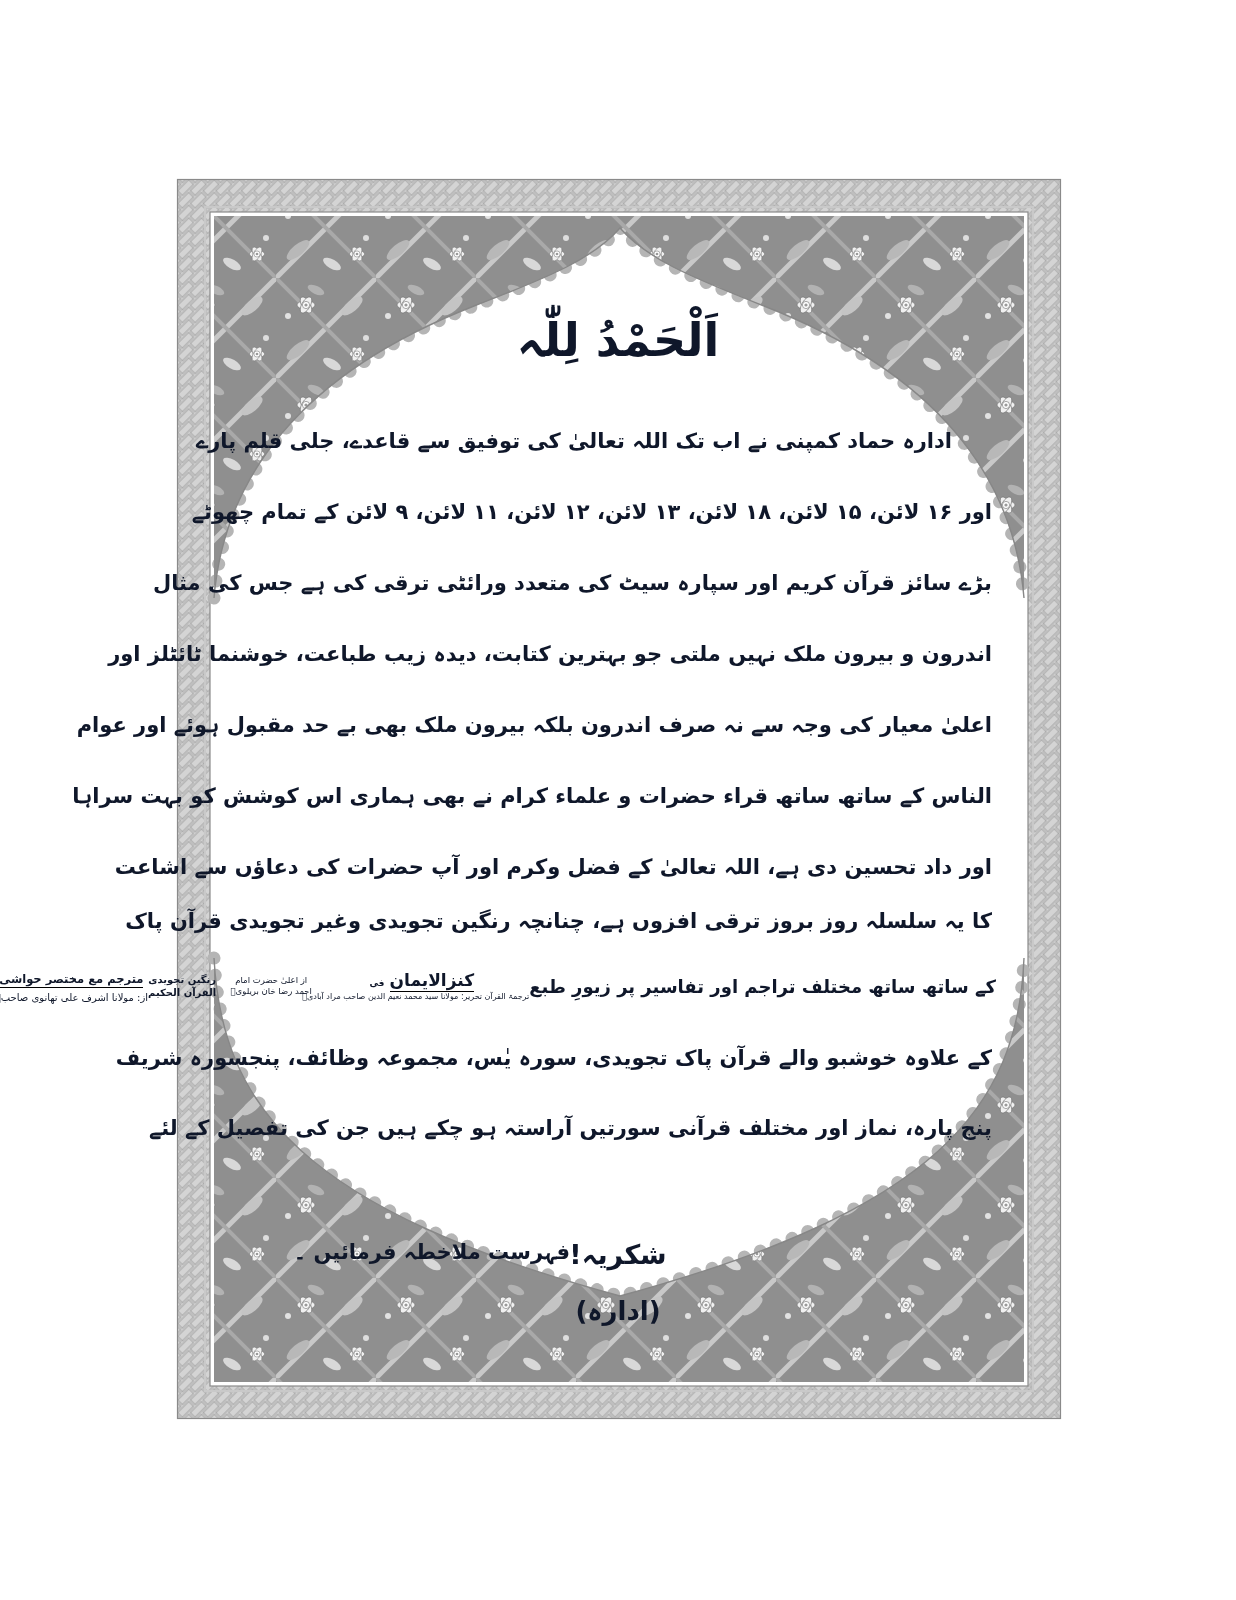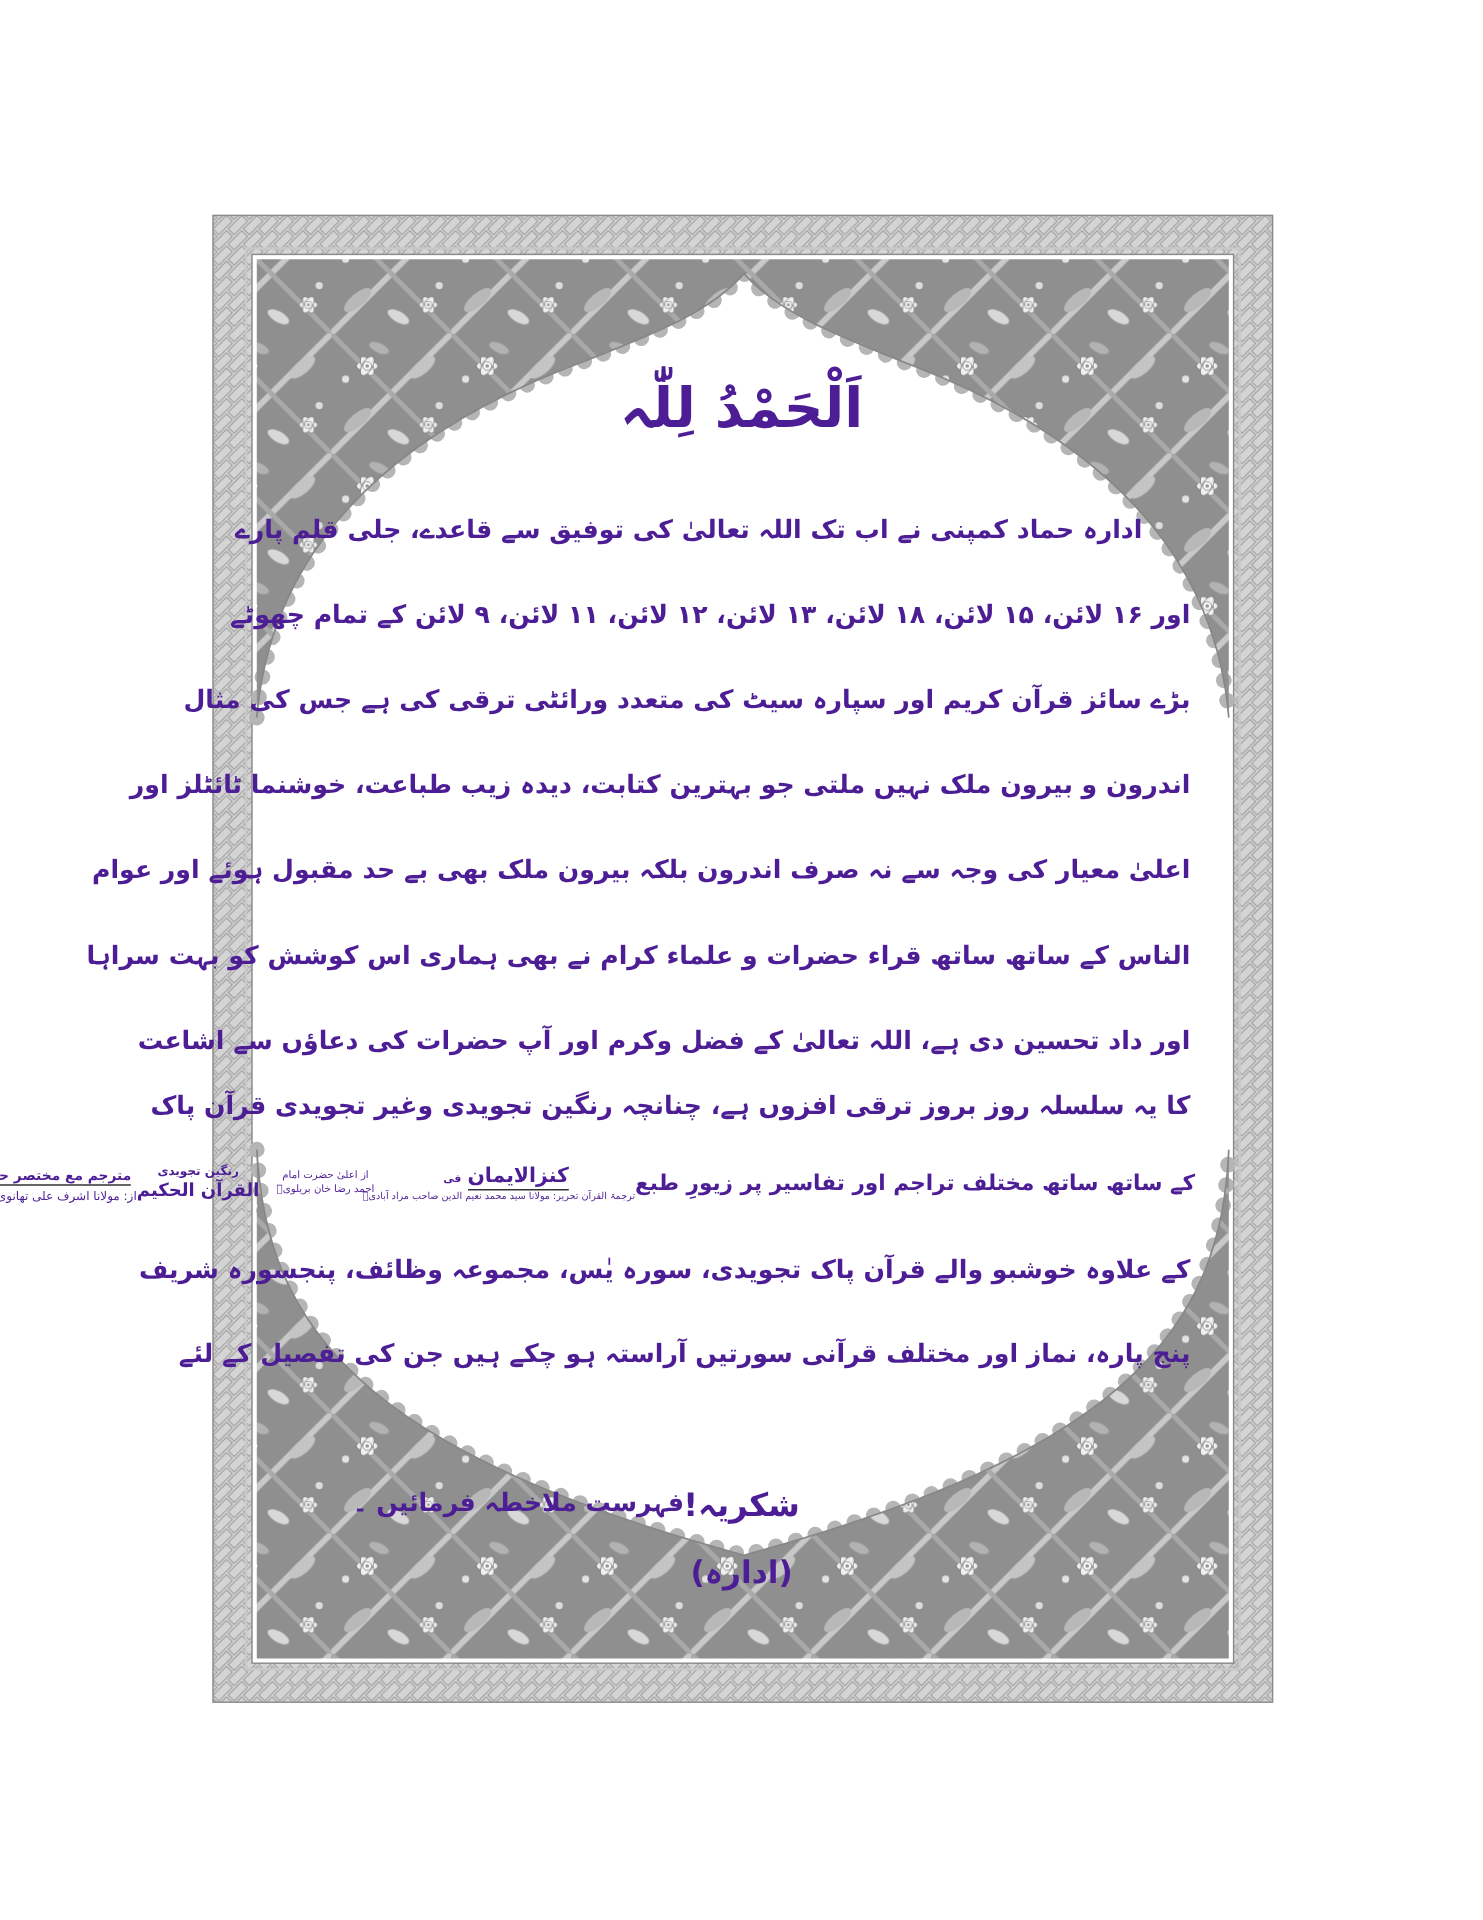--- a/index.html
+++ b/index.html
@@ -3,21 +3,21 @@
 <meta charset="utf-8">
 <style>
   html,body{margin:0;padding:0;}
   body{
     width:1236px;height:1600px;position:relative;background:#ffffff;
     font-family:"DejaVu Sans",sans-serif;overflow:hidden;
   }
   .frame-wrap{position:absolute;left:176px;top:178px;width:886px;height:1242px;z-index:1;}
   .text-layer{
     position:absolute;left:236px;top:0;width:764px;height:1231px;z-index:2;
-    direction:rtl;color:#4c1d95;
+    direction:rtl;color:#0f172a;
   }
   .urdu{font-family:"DejaVu Sans",sans-serif;direction:rtl;}
   .calli{
     position:absolute;left:0;right:0;top:288px;height:104px;line-height:104px;
     text-align:center;font-size:46px;font-weight:bold;
   }
   .bline{
     position:absolute;left:0;right:0;height:66px;line-height:66px;
     font-size:21px;font-weight:bold;
     text-align:justify;text-align-last:justify;
@@ -40,21 +40,21 @@
   }
   .pub-lead{font-size:18px;font-weight:bold;white-space:nowrap;}
   .pub-block{text-align:center;line-height:1.15;}
   .kanz-block{width:215px;flex:0 0 auto;}
   .kanz-title{font-size:17px;font-weight:bold;border-bottom:1.6px solid #000;padding-bottom:1px;}
   .kanz-fi{font-size:9px;font-weight:bold;}
   .small-note{font-size:8px;white-space:nowrap;margin-top:2px;}
   .author-block{width:86px;flex:0 0 auto;font-size:8.5px;line-height:1.3;margin-left:12px;}
   .hakim-block{flex:0 0 auto;}
   .rangin{font-size:10px;font-weight:bold;}
-  .hakim{font-size:15px;font-weight:bold;margin-top:1px;}
+  .hakim{font-size:10px;font-weight:bold;margin-top:1px;}
   .mutarjim-block{flex:0 0 auto;}
   .mutarjim{font-size:11.5px;font-weight:bold;border-bottom:1.4px solid #000;padding-bottom:1px;display:inline-block;}
   .thanvi{font-size:10px;margin-top:4px;white-space:nowrap;}
   .thanks{
     position:absolute;left:0;right:0;top:1228px;height:54px;line-height:54px;
     text-align:center;font-size:27px;font-weight:bold;
   }
   .signature{
     position:absolute;left:0;right:0;top:1284px;height:54px;line-height:54px;
     text-align:center;font-size:26px;font-weight:bold;

